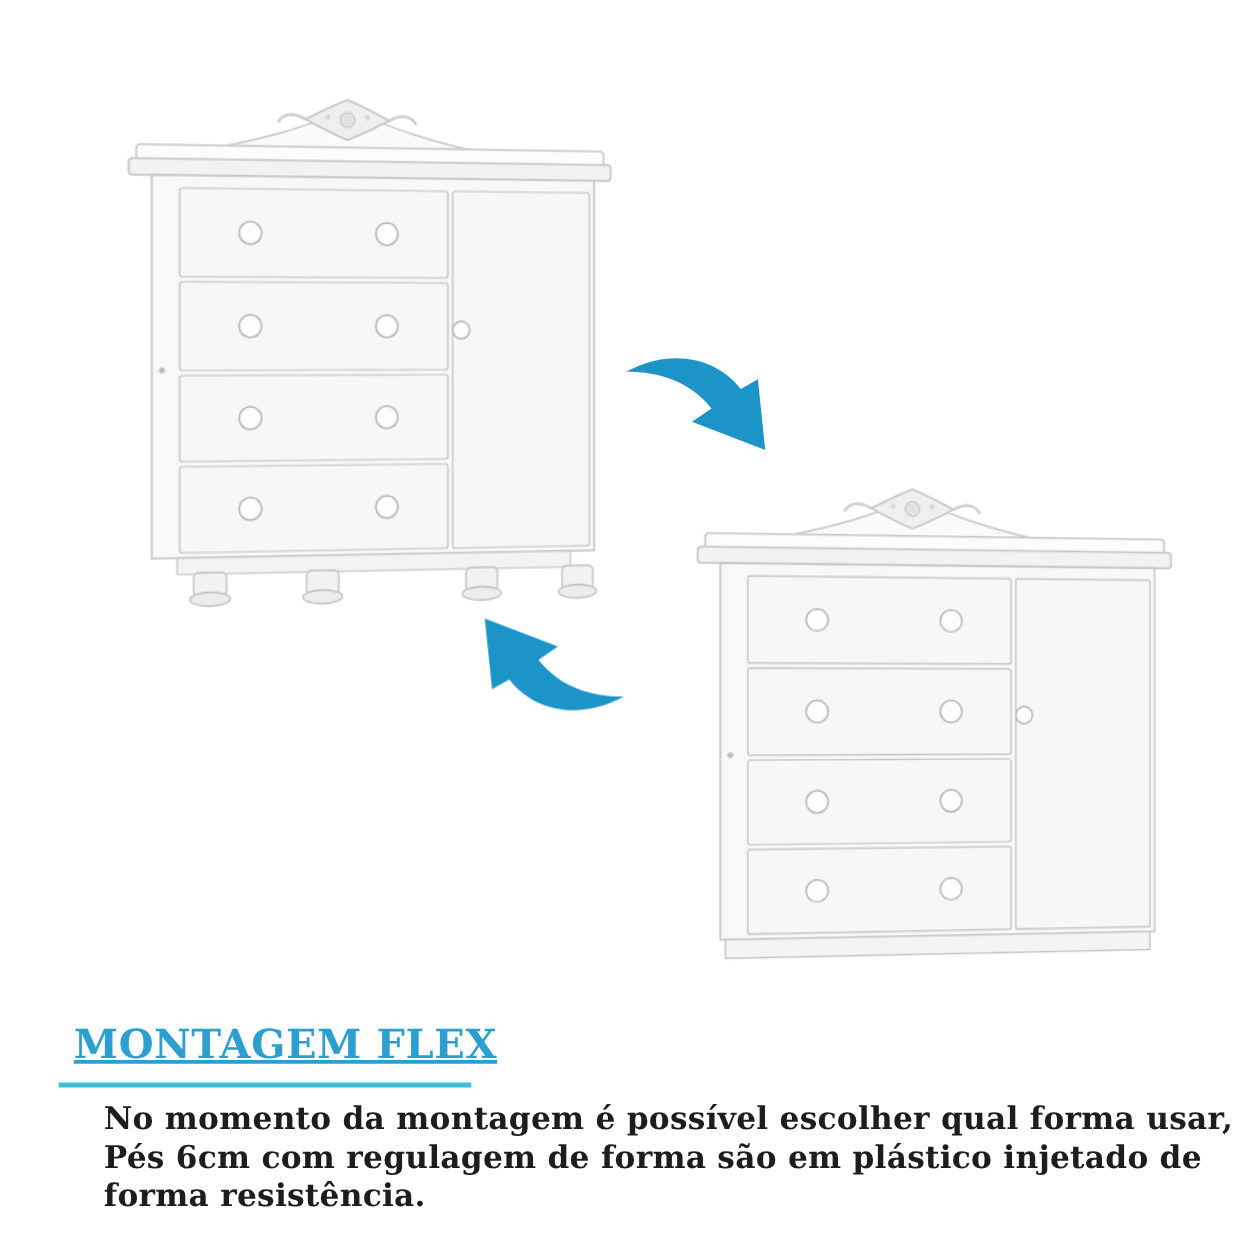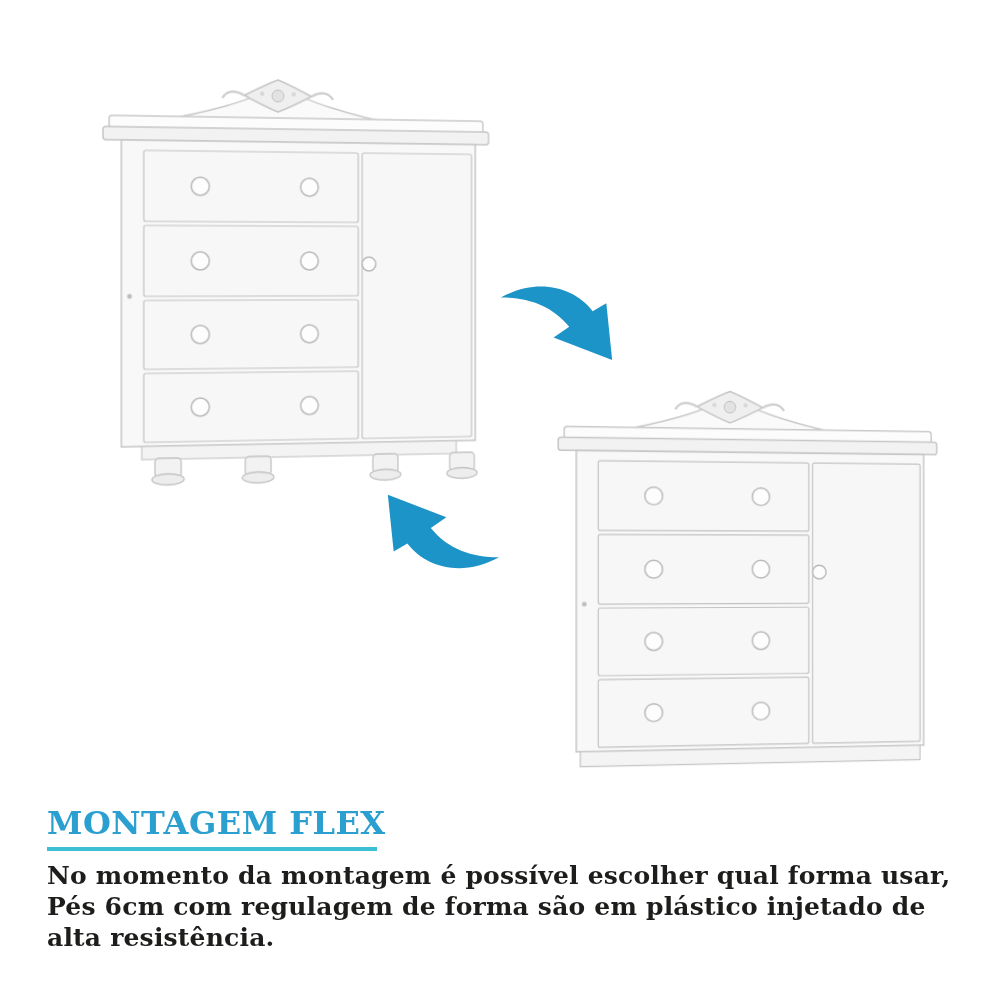--- a/index.html
+++ b/index.html
@@ -10,24 +10,24 @@
   .dresser svg{display:block;width:100%;height:auto;transform:perspective(1500px) rotateY(9deg);}
   .dresser-a{left:58px;top:52px;width:440px;}
   .dresser-b{left:514px;top:364px;width:432px;}
 
   .arrow{position:absolute;}
   .arrow svg{display:block;width:100%;height:auto;}
   .arrow-top{left:497px;top:276px;width:122px;}
   .arrow-bottom{left:381px;top:486px;width:122px;}
 
   .text-section{position:absolute;left:47px;top:806px;width:915px;}
-  .heading{margin:0;font-size:32px;line-height:1.12;font-weight:bold;letter-spacing:0.5px;color:#2ba0d0;}
+  .heading{margin:12px;font-size:32px;line-height:1.12;font-weight:bold;letter-spacing:0.5px;color:#2ba0d0;text-decoration:underline;}
   .heading-underline{width:330px;height:4px;background:#3fbfd4;margin-top:5px;}
   .body-copy{margin-top:9px;font-size:25px;font-weight:bold;line-height:31px;color:#1d1d1b;letter-spacing:0.2px;}
-  .body-line{white-space:nowrap;}
+  .body-line{white-space:nowrap;margin-left:36px;}
 </style>
 </head>
 <body>
 
 <div class="canvas">
 
   <svg width="0" height="0" style="position:absolute" aria-hidden="true">
     <defs>
       <g id="cab-body">
 
@@ -123,17 +123,17 @@
       <use href="#cab-plinth"></use>
     </svg>
   </div>
 
   <div class="text-section">
     <h2 class="heading">MONTAGEM FLEX</h2>
     <div class="heading-underline"></div>
     <div class="body-copy">
       <div class="body-line">No momento da montagem é possível escolher qual forma usar,</div>
       <div class="body-line">Pés 6cm com regulagem de forma são em plástico injetado de</div>
-      <div class="body-line">alta resistência.</div>
+      <div class="body-line">forma resistência.</div>
     </div>
   </div>
 
 </div>
 
 </body></html>

